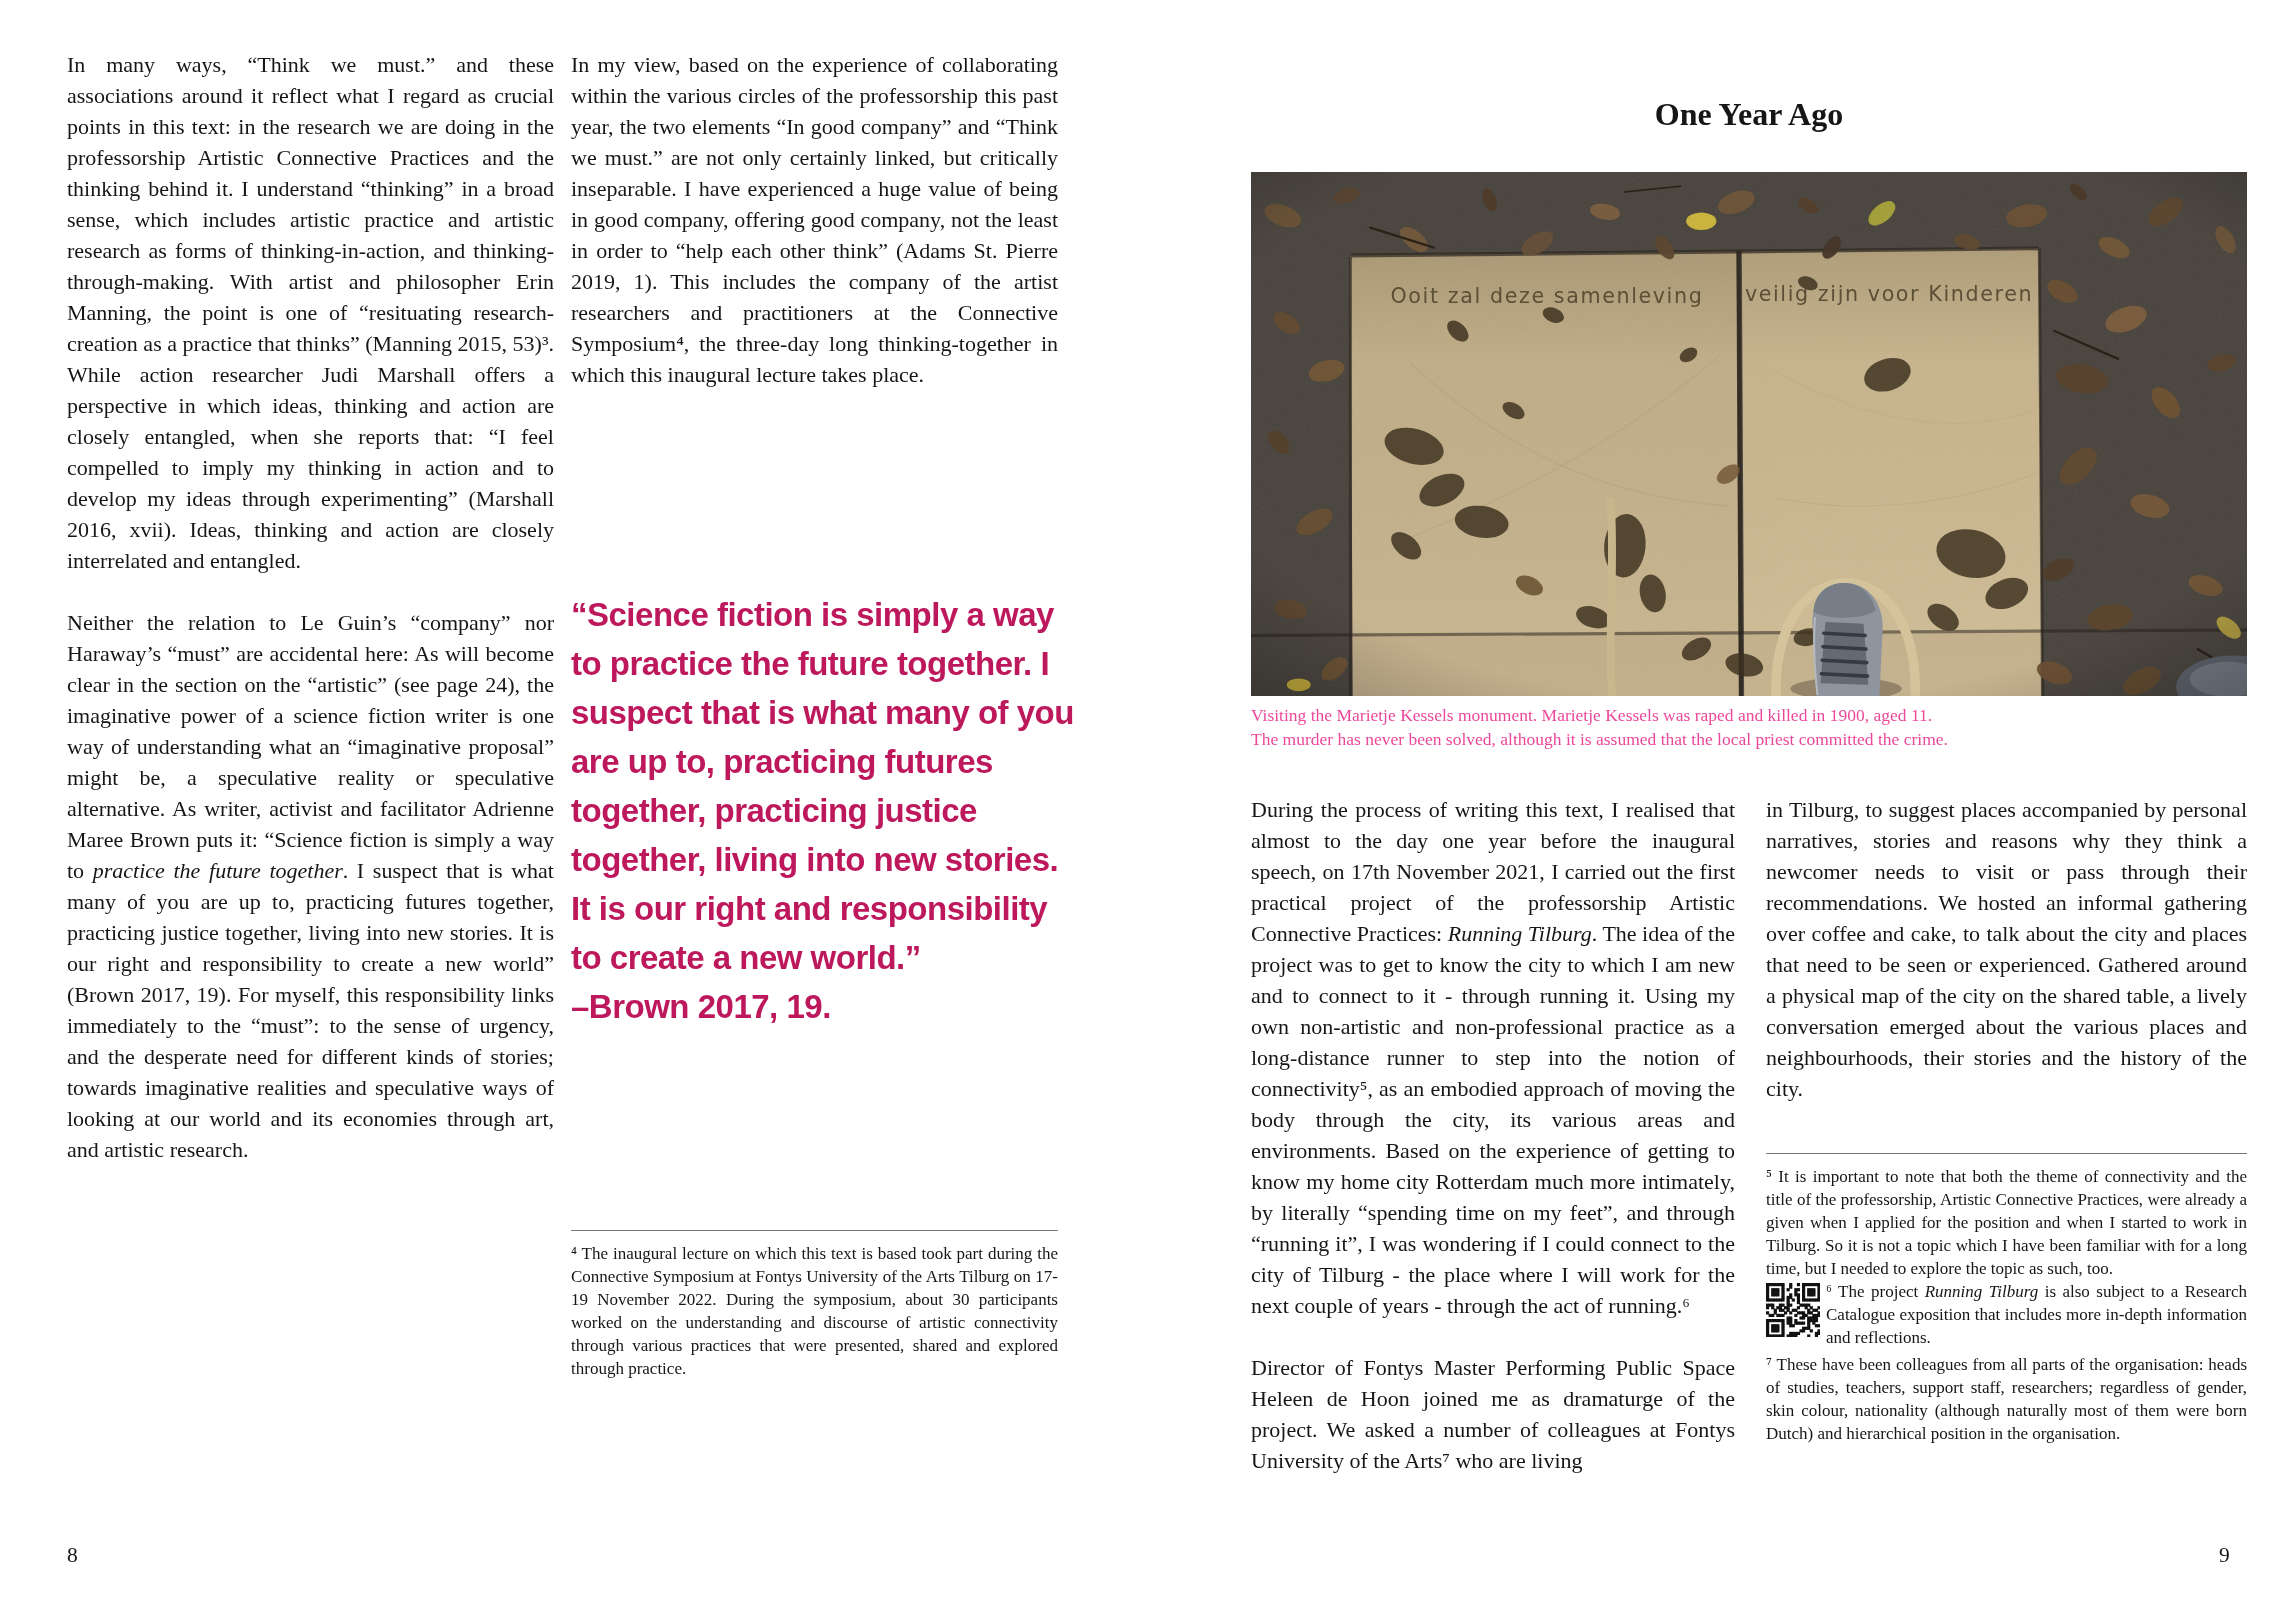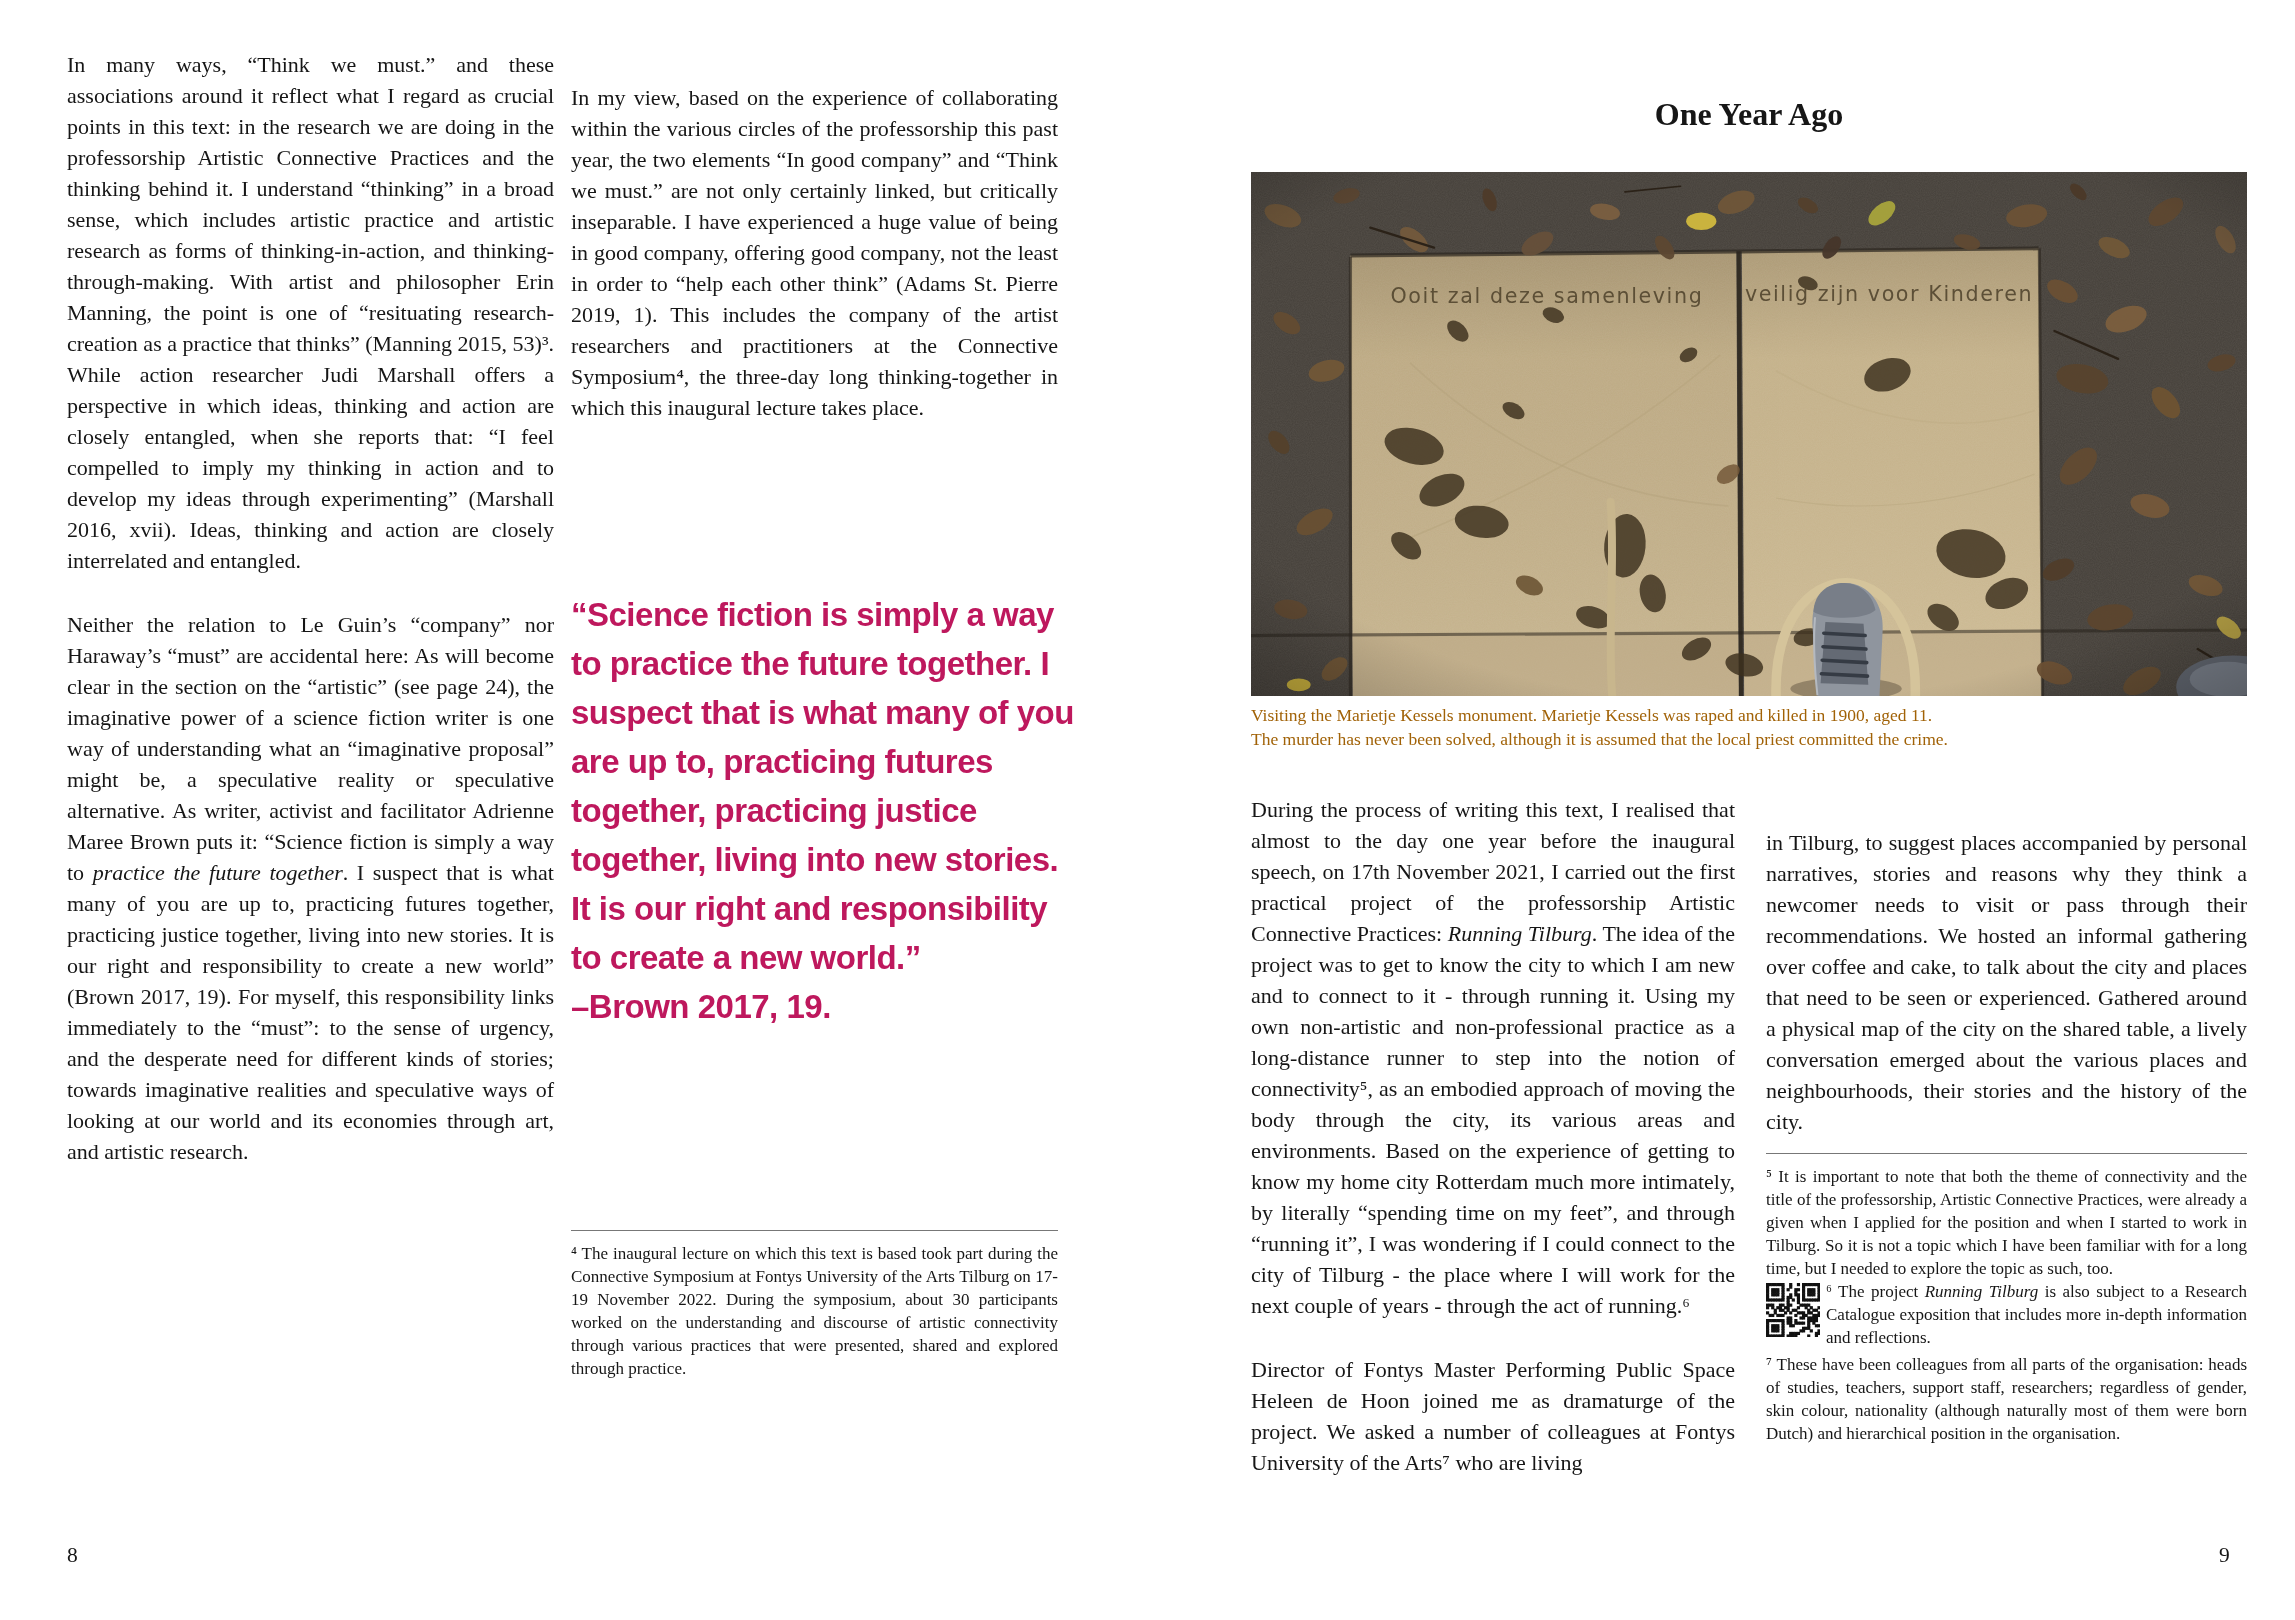--- a/index.html
+++ b/index.html
@@ -3,31 +3,31 @@
 <meta charset="utf-8">
 <style>
   html,body{margin:0;padding:0;overflow:hidden;}
   body{
     width:2295px;height:1620px;position:relative;background:#ffffff;
     font-family:"Liberation Serif",serif;color:#161616;
   }
   .abs{position:absolute;}
   .body-text{font-size:22px;line-height:31px;text-align:justify;hyphens:auto;}
   .body-text p{margin:0 0 31px 0;}
-  .body-text p:last-child{margin-bottom:0;margin-top:33px;}
+  .body-text p:last-child{margin-bottom:0;}
   .pullquote{
     font-family:"Liberation Sans",sans-serif;font-weight:700;
     font-size:33px;line-height:49px;letter-spacing:-0.5px;color:#be185d;text-align:left;
   }
   .pullquote .attr{display:block;}
   .fn-rule{border-top:1.6px solid #777;height:0;margin:0 0 11px 0;}
   .fn-block{font-size:17px;line-height:23px;text-align:justify;hyphens:auto;}
   .fn-block p{margin:0;}
   .title{font-size:32px;line-height:38px;font-weight:700;text-align:center;margin:0;}
-  .caption{font-size:17.5px;line-height:24px;color:#a16207;}
+  .caption{font-size:17.5px;line-height:24px;color:#ec4899;}
   .pagenum{font-size:21.5px;}
   .photo-frame{overflow:hidden;}
   .photo-frame svg{display:block;width:100%;height:100%;}
   .fn6-wrap{position:relative;min-height:73px;}
   .fn6-wrap .qr{position:absolute;left:0;top:3.2px;}
   .fn6-wrap .fn6-text{margin-left:60px;}
 </style>
 </head>
 <body>
 

